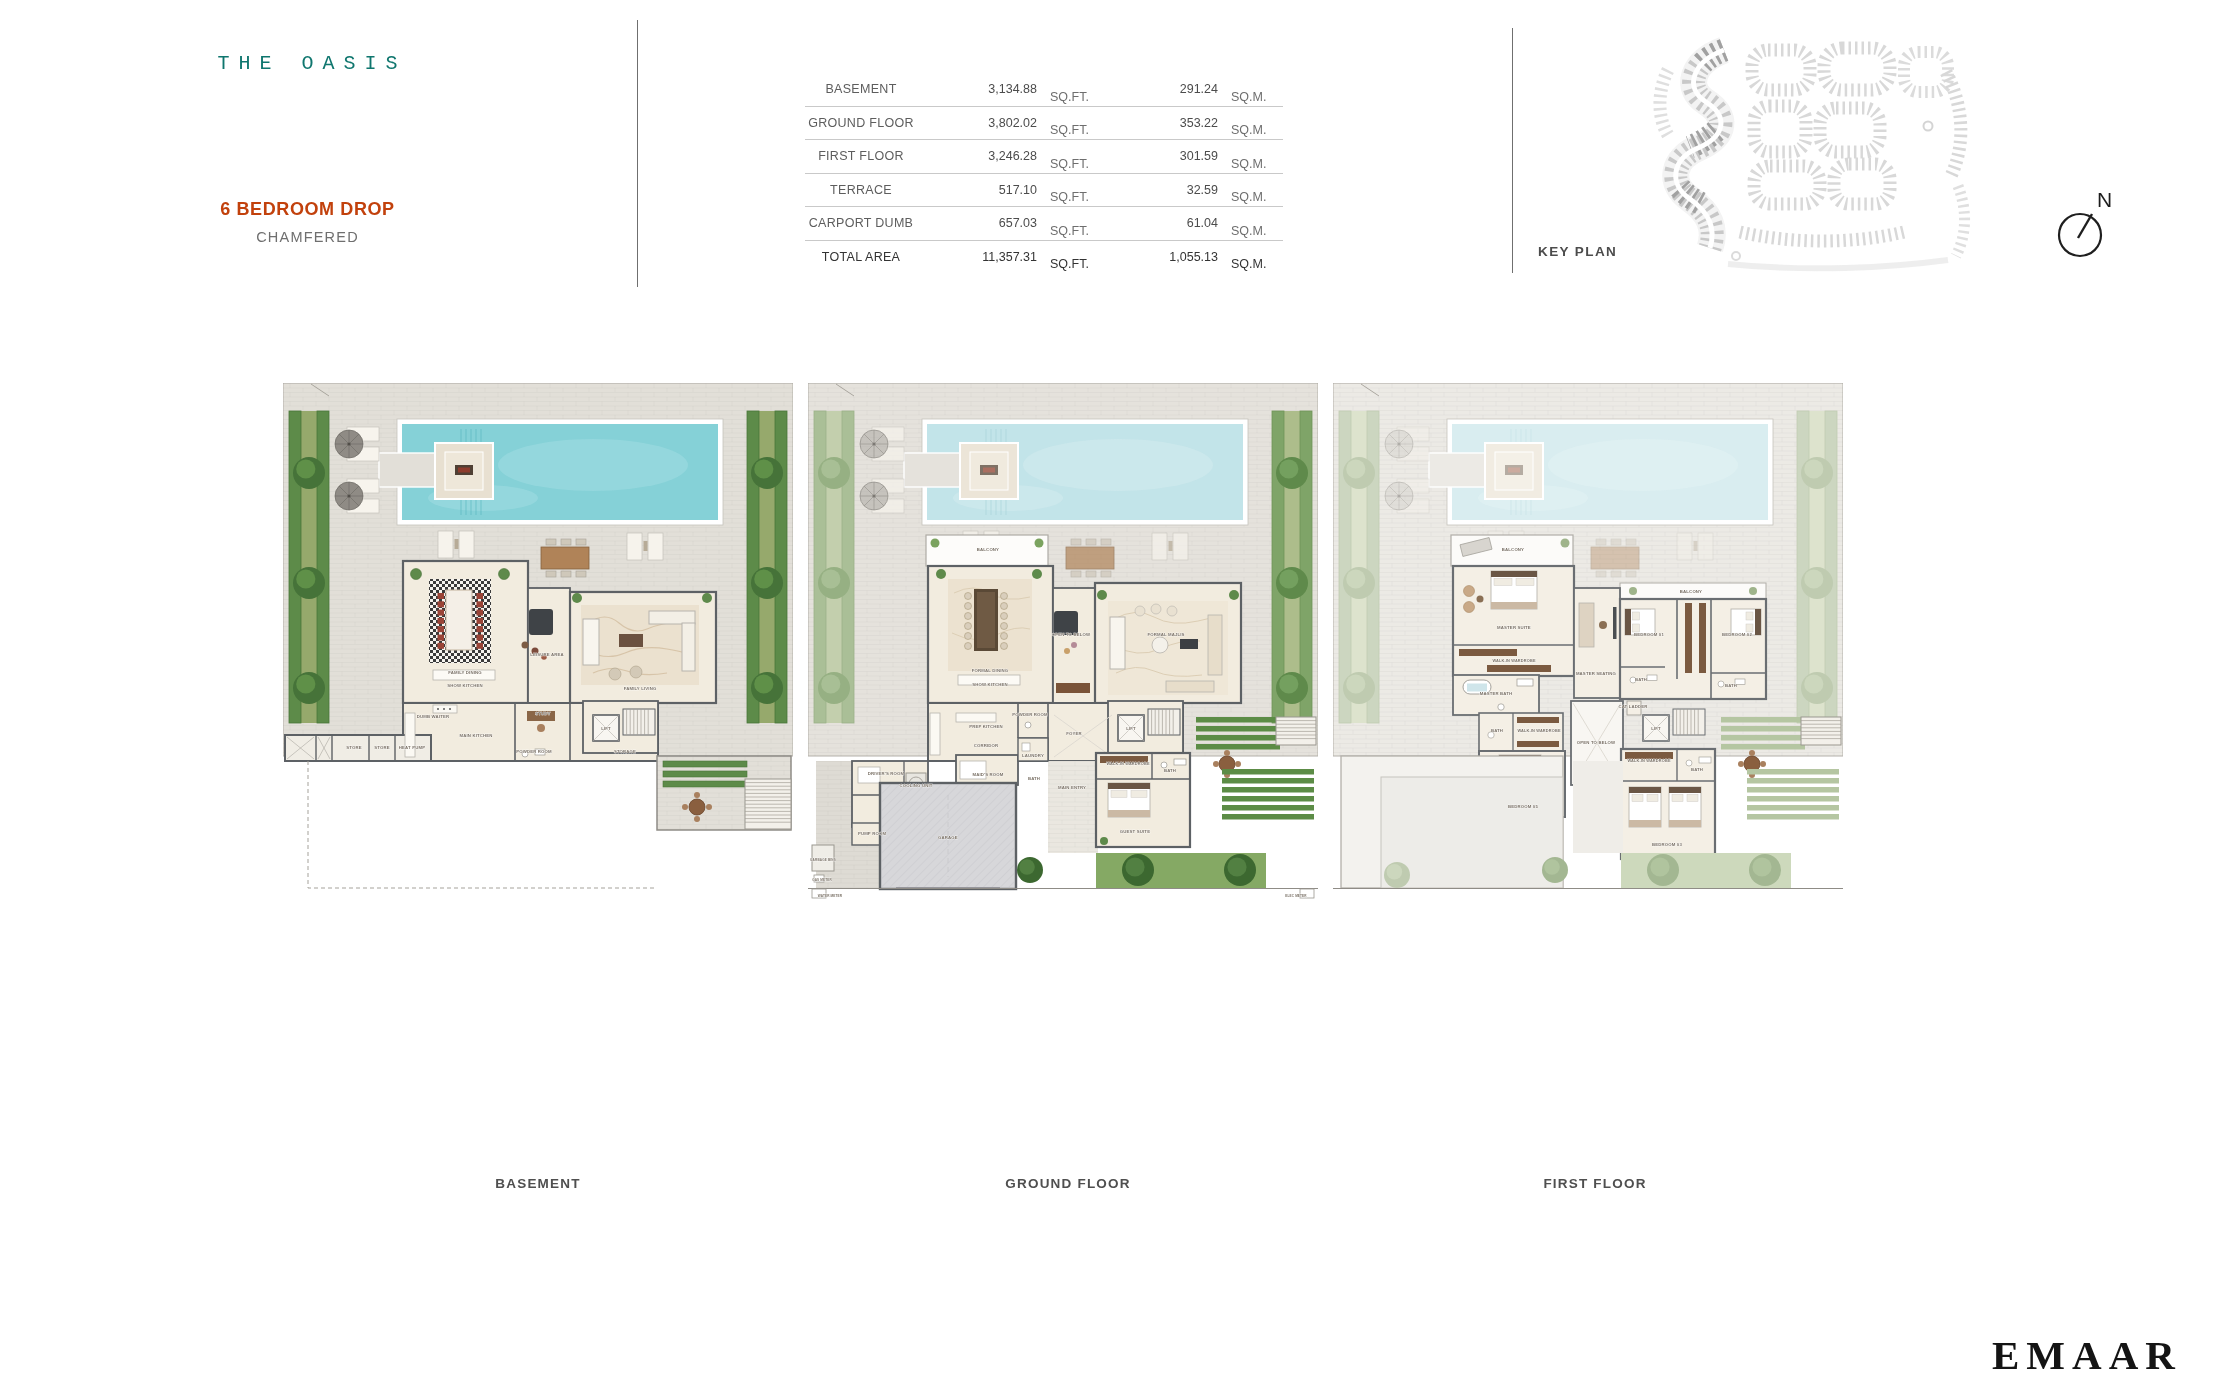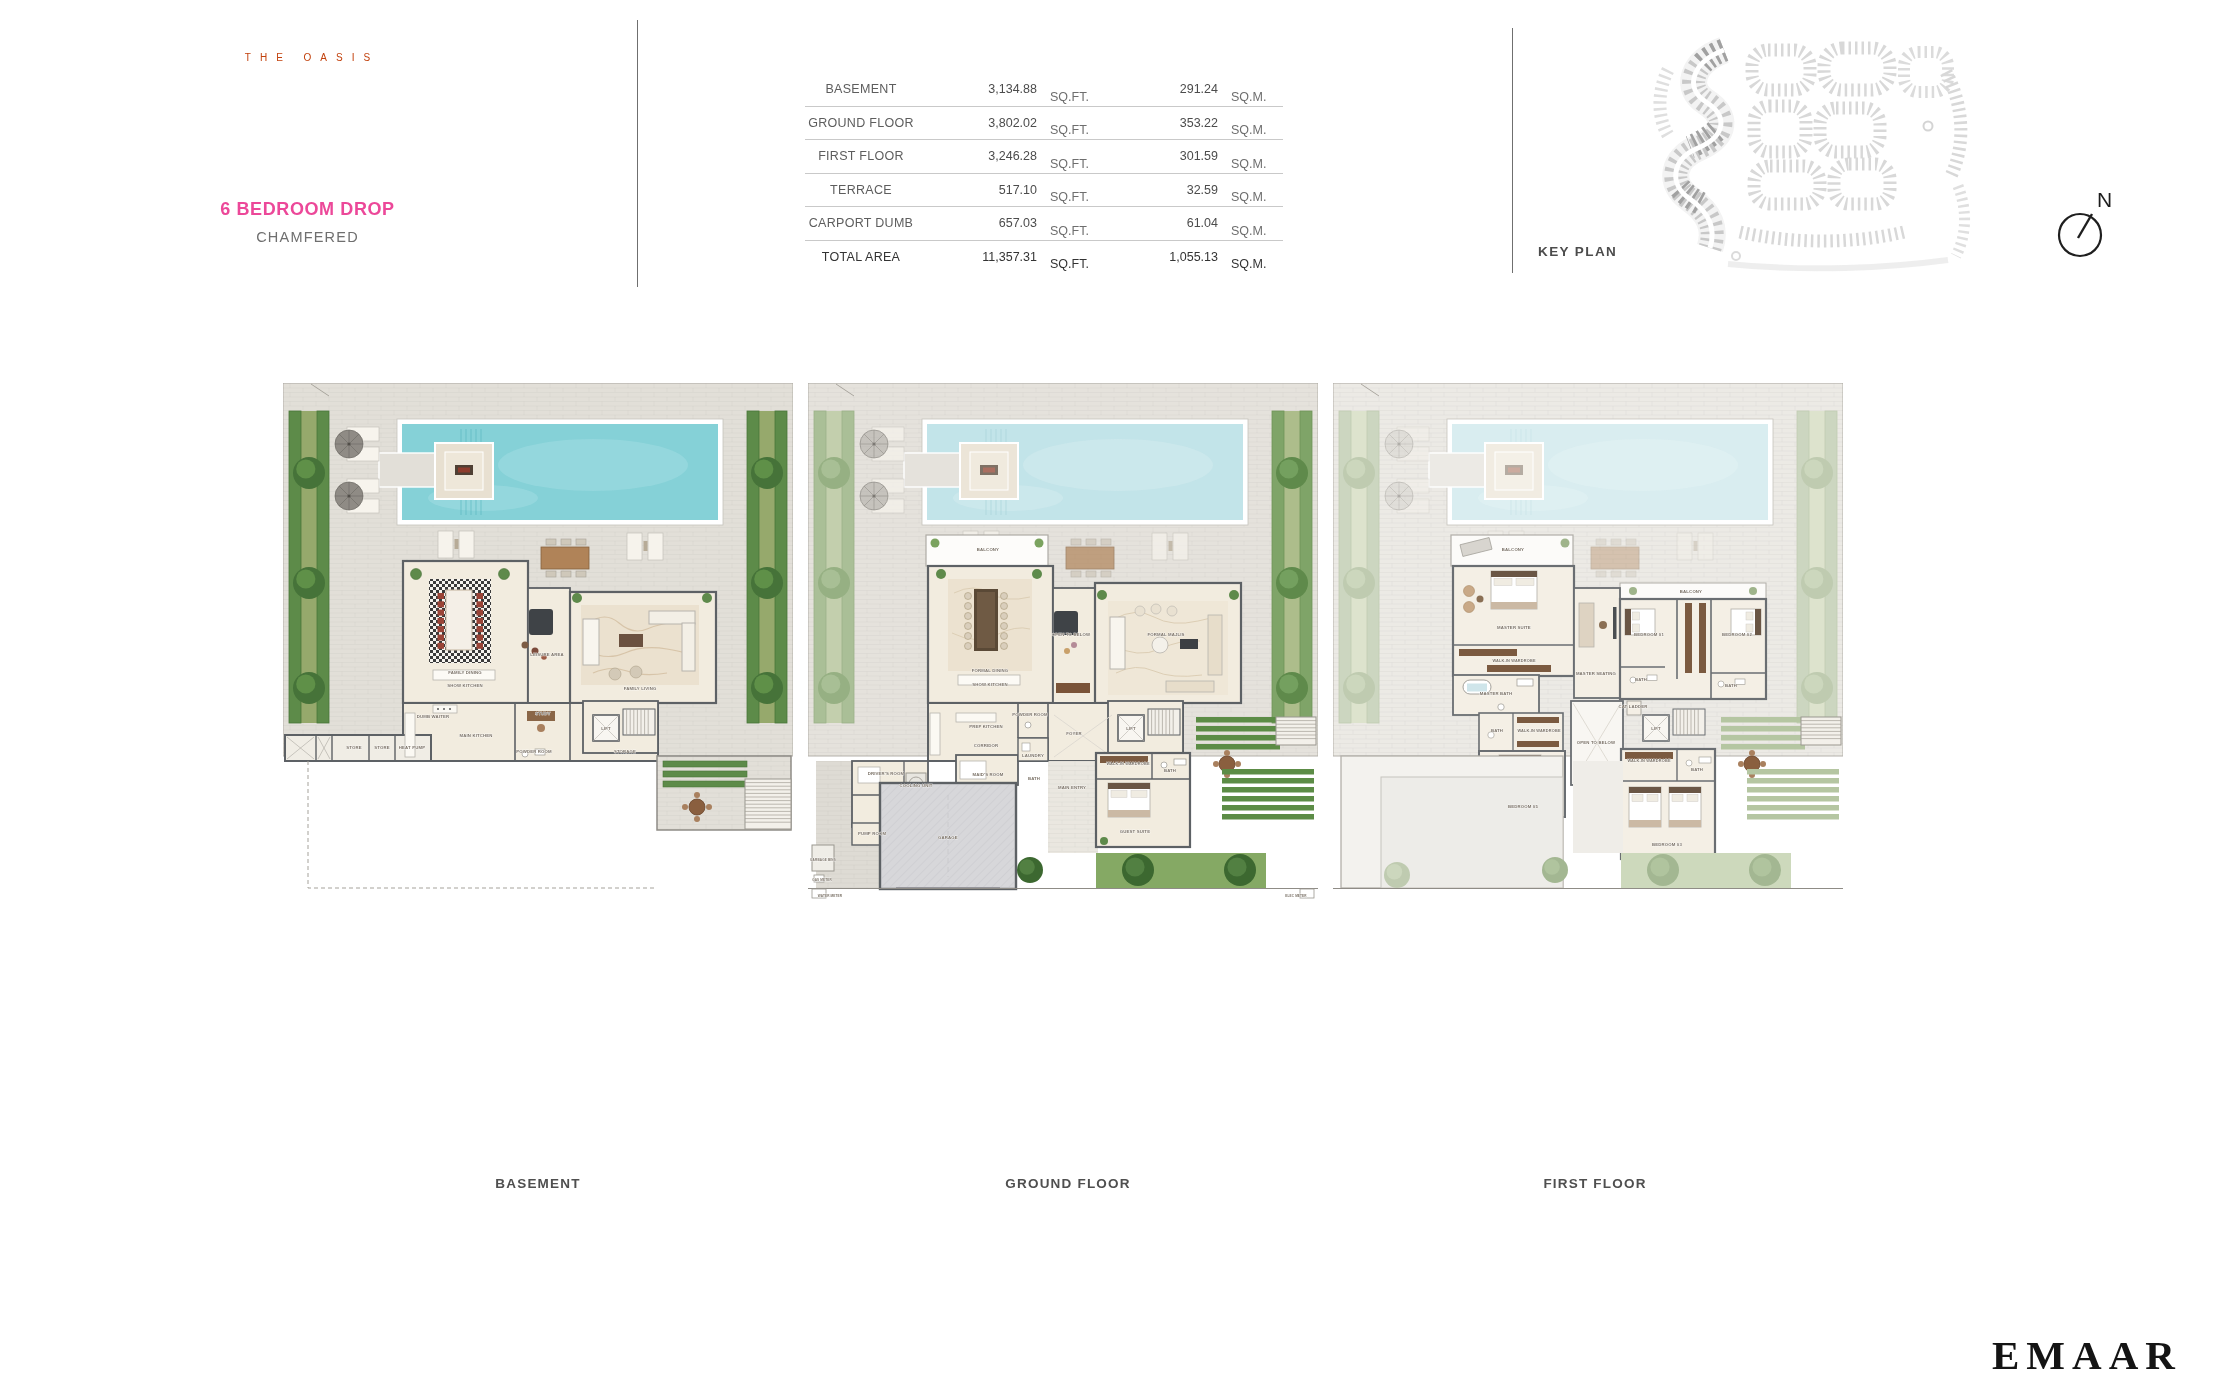--- a/index.html
+++ b/index.html
@@ -1,23 +1,23 @@
 <!DOCTYPE html>
 <html><head>
 <meta charset="utf-8">
 <style>
   html,body{margin:0;padding:0;background:#ffffff;}
   .page{position:relative;width:2237px;height:1400px;background:#ffffff;overflow:hidden;
         font-family:"Liberation Sans",sans-serif;color:#444;}
   
   .brand{position:absolute;left:135px;top:30px;width:345px;text-align:center;}
   .brand-name{font-size:50px;letter-spacing:17px;font-weight:400;color:#1b1b1b;margin-right:-17px;}
-  .brand-tagline{margin-top:22px;font-size:10px;letter-spacing:9px;font-weight:500;color:#c2410c;margin-right:-9px;}
+  .brand-tagline{margin-top:22px;font-size:20px;letter-spacing:9px;font-weight:500;color:#0f766e;margin-right:-9px;font-family:Liberation Mono, monospace;}
   .unit{position:absolute;left:135px;top:199px;width:345px;text-align:center;}
-  .unit-title{font-size:18px;font-weight:700;letter-spacing:.6px;color:#ec4899;}
+  .unit-title{font-size:18px;font-weight:700;letter-spacing:.6px;color:#c2410c;}
   .unit-subtitle{margin-top:9px;font-size:14.5px;font-weight:400;letter-spacing:1.2px;color:#6f6f6f;}
   .vdiv{position:absolute;width:1px;background:#6f6f6f;}
   .vdiv1{left:637px;top:20px;height:267px;}
   .vdiv2{left:1512px;top:28px;height:245px;}
   
   .atable{position:absolute;left:805px;top:73px;width:478px;font-size:12.5px;color:#5d5d5d;}
   .arow{display:grid;grid-template-columns:112px 120px 62px 119px 65px;align-items:center;
         height:32.5px;border-bottom:1px solid #c9c9c9;}
   .arow:last-child{border-bottom:none;}
   .a-label{text-align:center;letter-spacing:.3px;}

